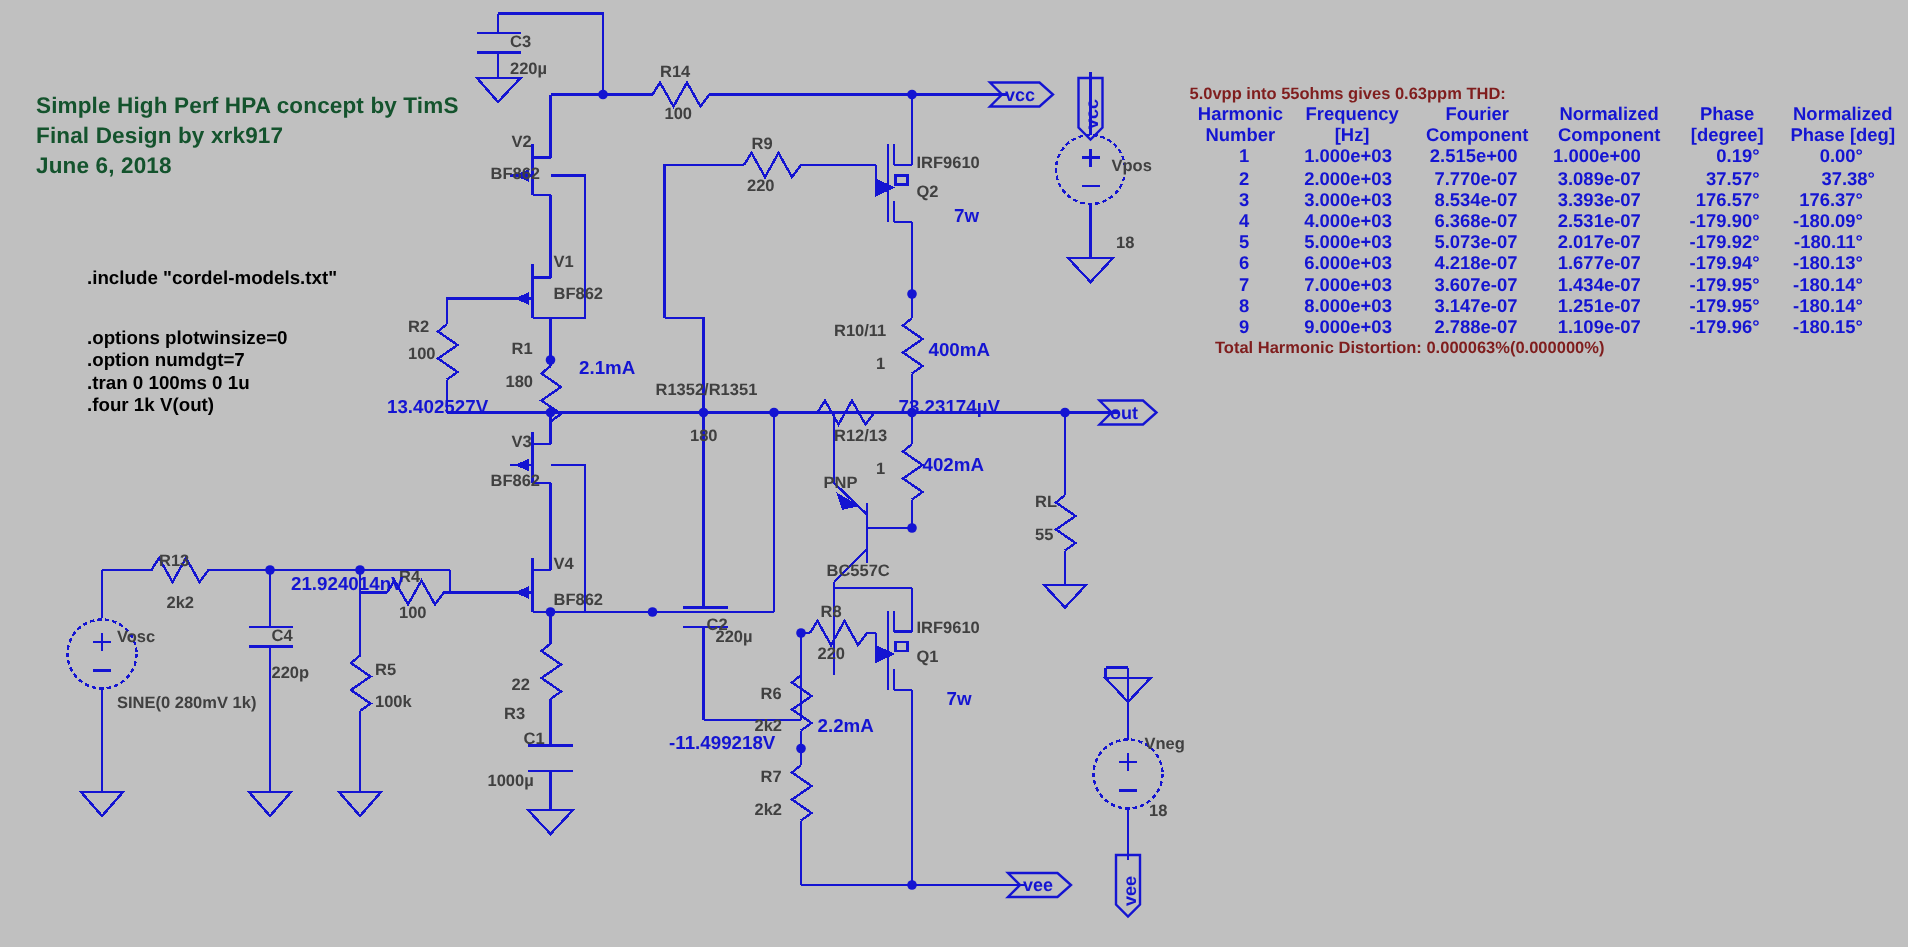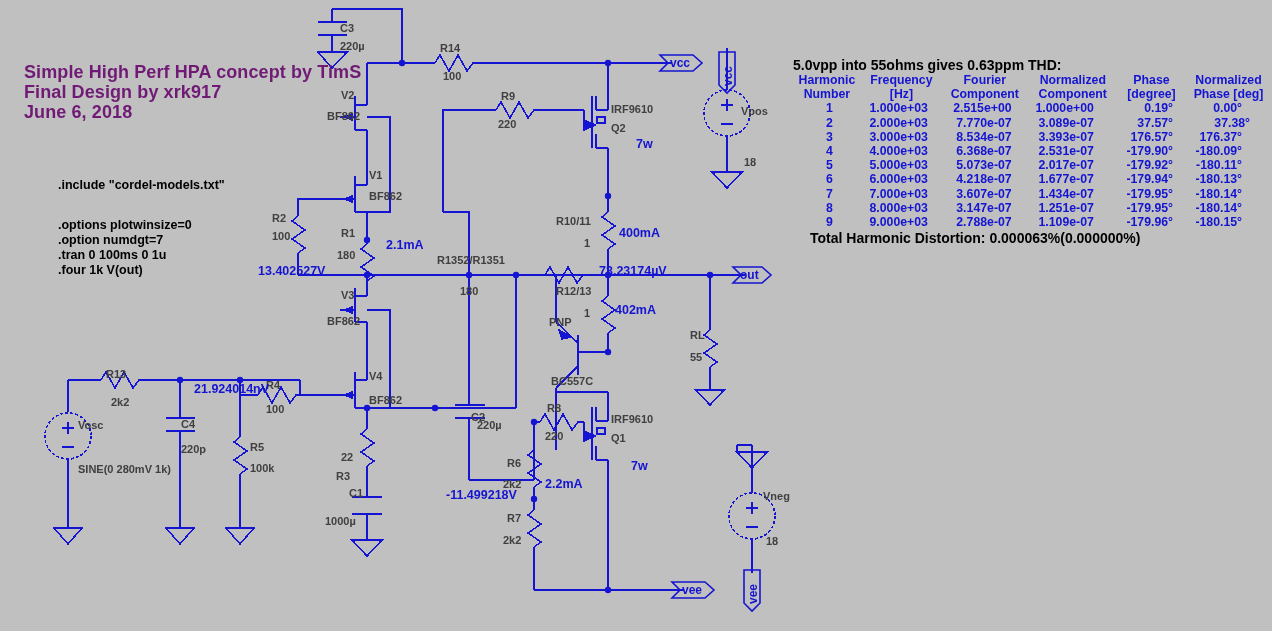--- a/index.html
+++ b/index.html
@@ -6,25 +6,25 @@
   body{
     width:1272px;height:631px;
     background:#c0c0c0;
     font-family:"Liberation Sans", sans-serif;
     overflow:hidden;
     position:relative;
   }
   #sheet{position:absolute;left:0;top:0;width:1272px;height:631px;}
   svg#circuit{position:absolute;left:0;top:0;width:1272px;height:631px;}
   .lbl{position:absolute;white-space:pre;font-family:"Liberation Sans", sans-serif;}
-  .title{color:#701a75;font-weight:bold;font-size:18px;letter-spacing:0.1px;}
+  .title{color:#14532d;font-weight:bold;font-size:15px;letter-spacing:0.1px;}
   .spice{color:#000000;font-weight:bold;font-size:12.5px;}
   .comp{color:#404040;font-weight:bold;font-size:11px;}
   .blue{color:#1414d2;font-weight:bold;font-size:12.5px;}
-  .four{color:#000000;font-weight:bold;font-size:14px;}
+  .four{color:#7f1d1d;font-weight:bold;font-size:11px;}
   .flagtext{color:#1414d2;font-weight:bold;font-size:12px;}
   .vert{writing-mode:vertical-rl;transform:rotate(180deg);}
   table.fourier{border-collapse:collapse;font-family:"Liberation Sans", sans-serif;}
   table.fourier td{color:#1414d2;font-weight:bold;font-size:12.3px;padding:0 0;line-height:14.2px;white-space:pre;}
   .fh{ text-align:center; }
   .cnum{text-align:right;}
 </style>
 </head>
 <body>
 

